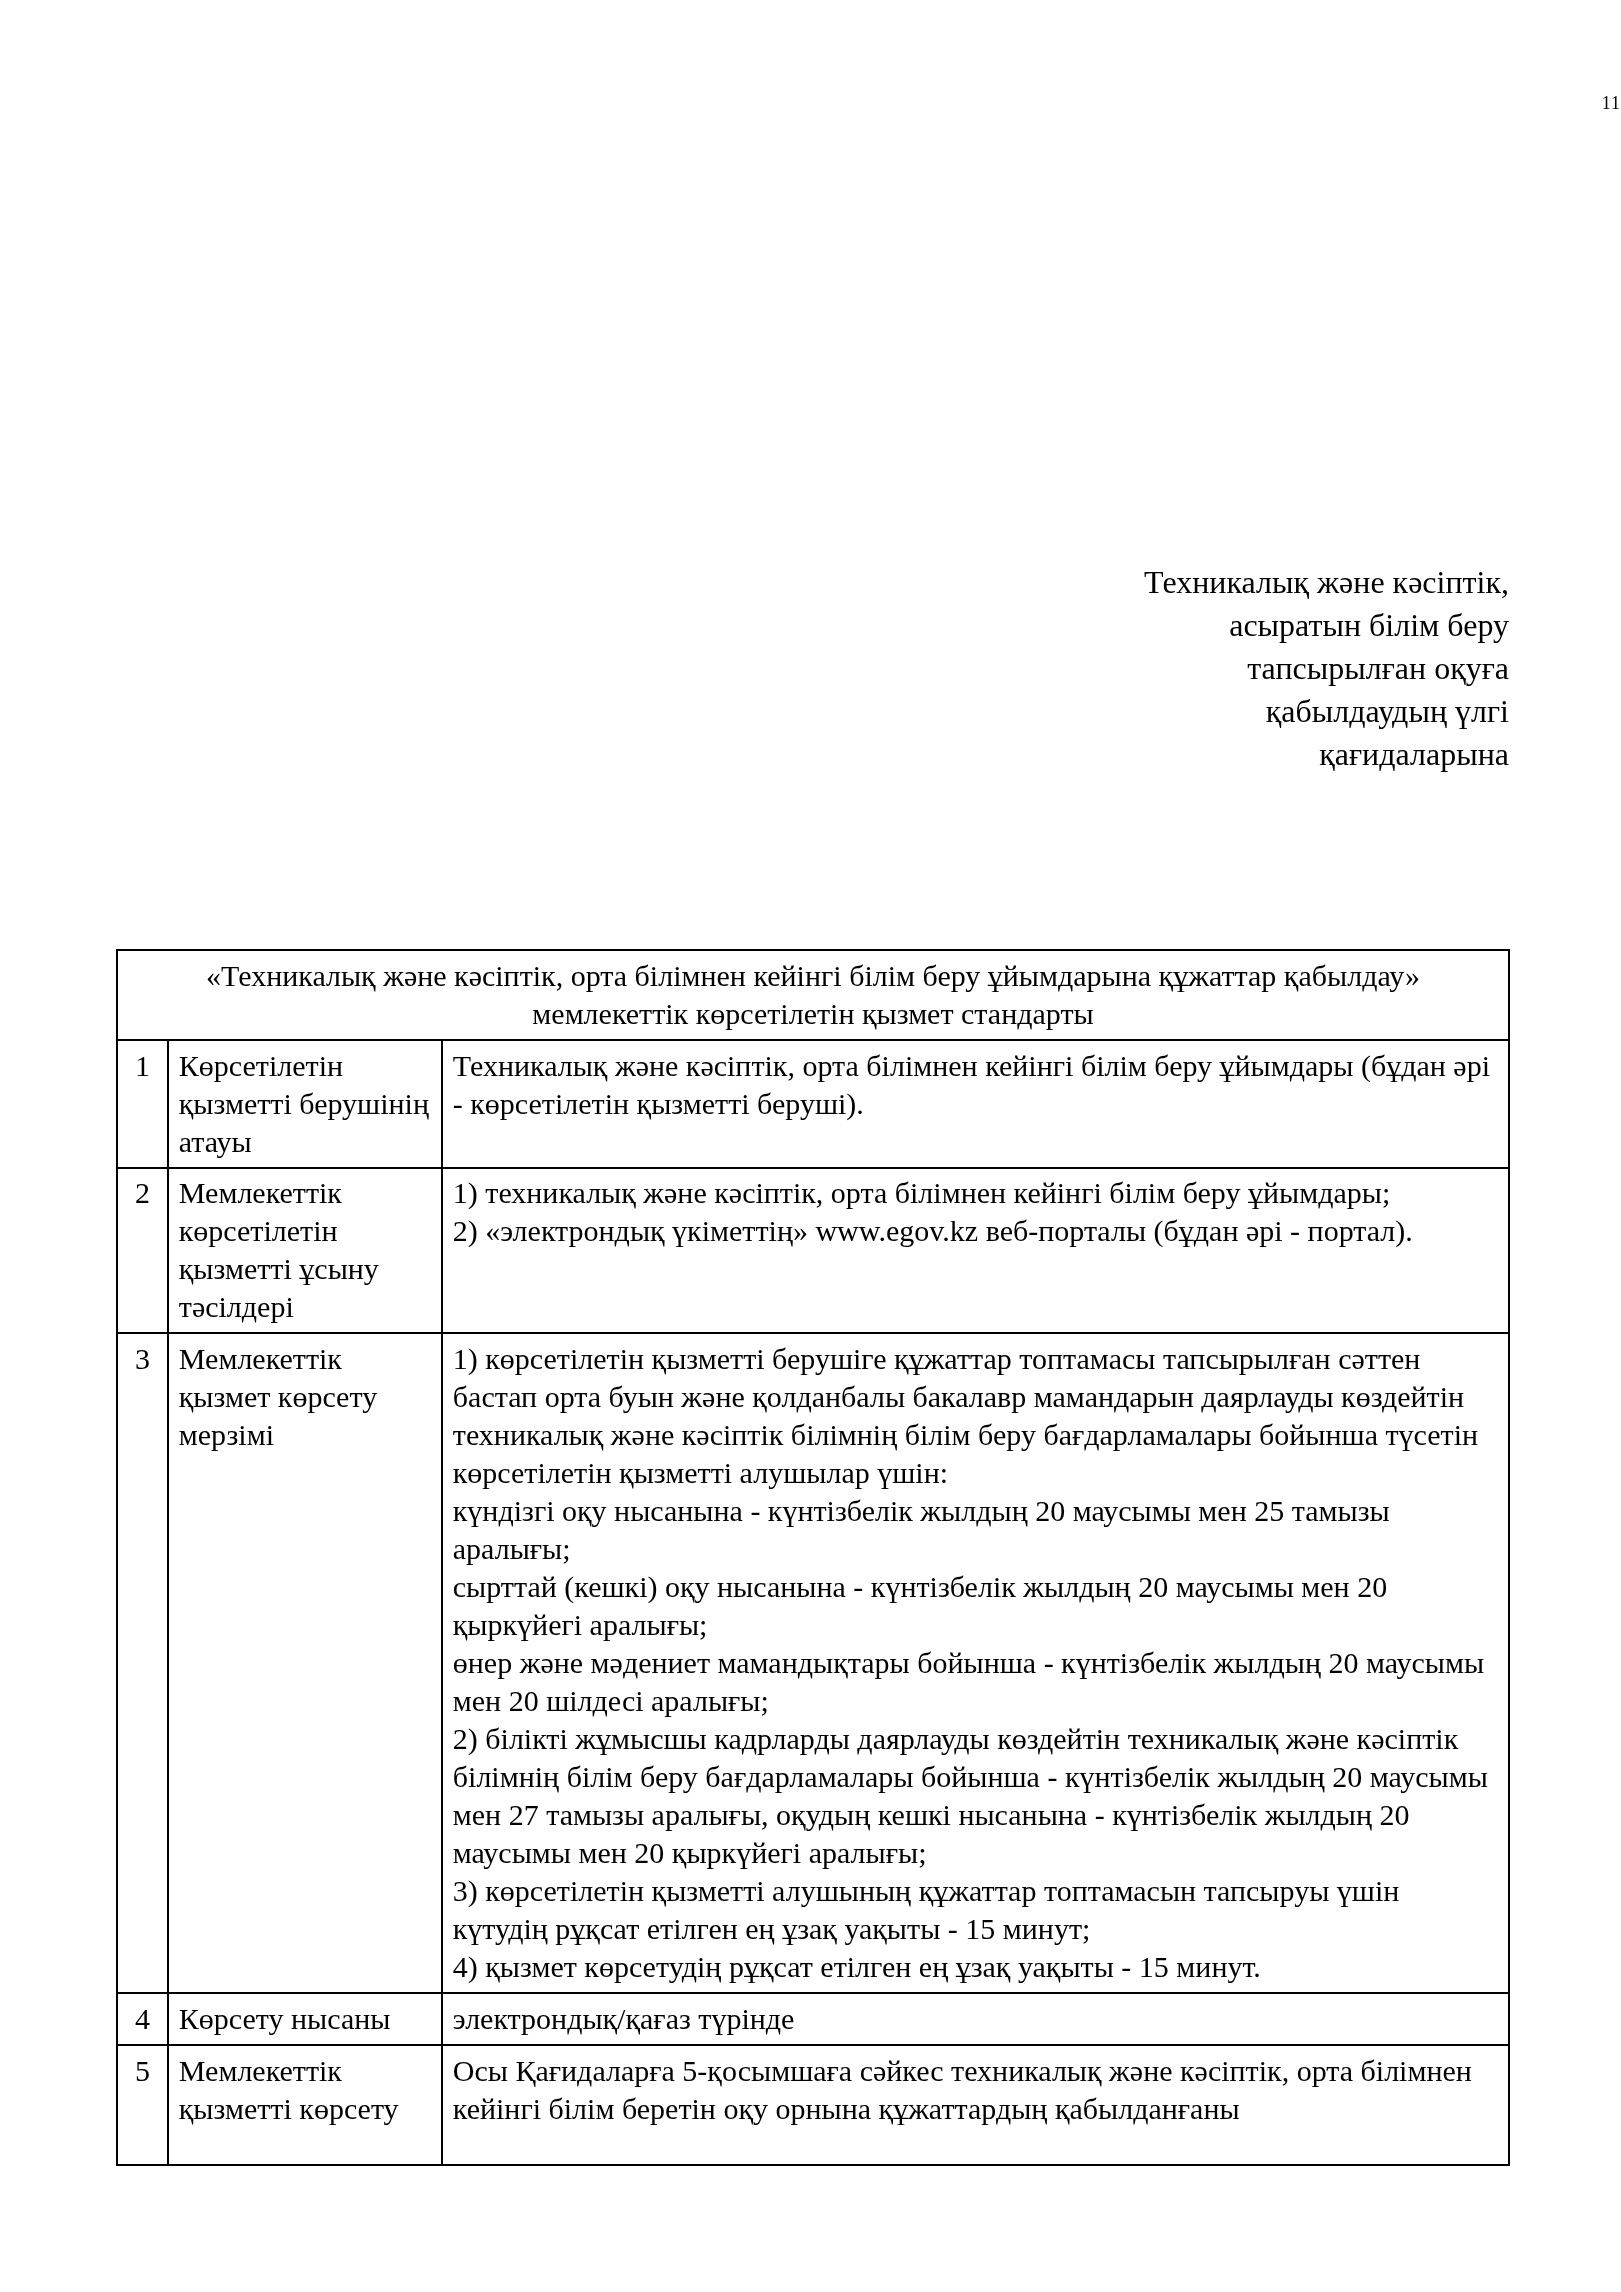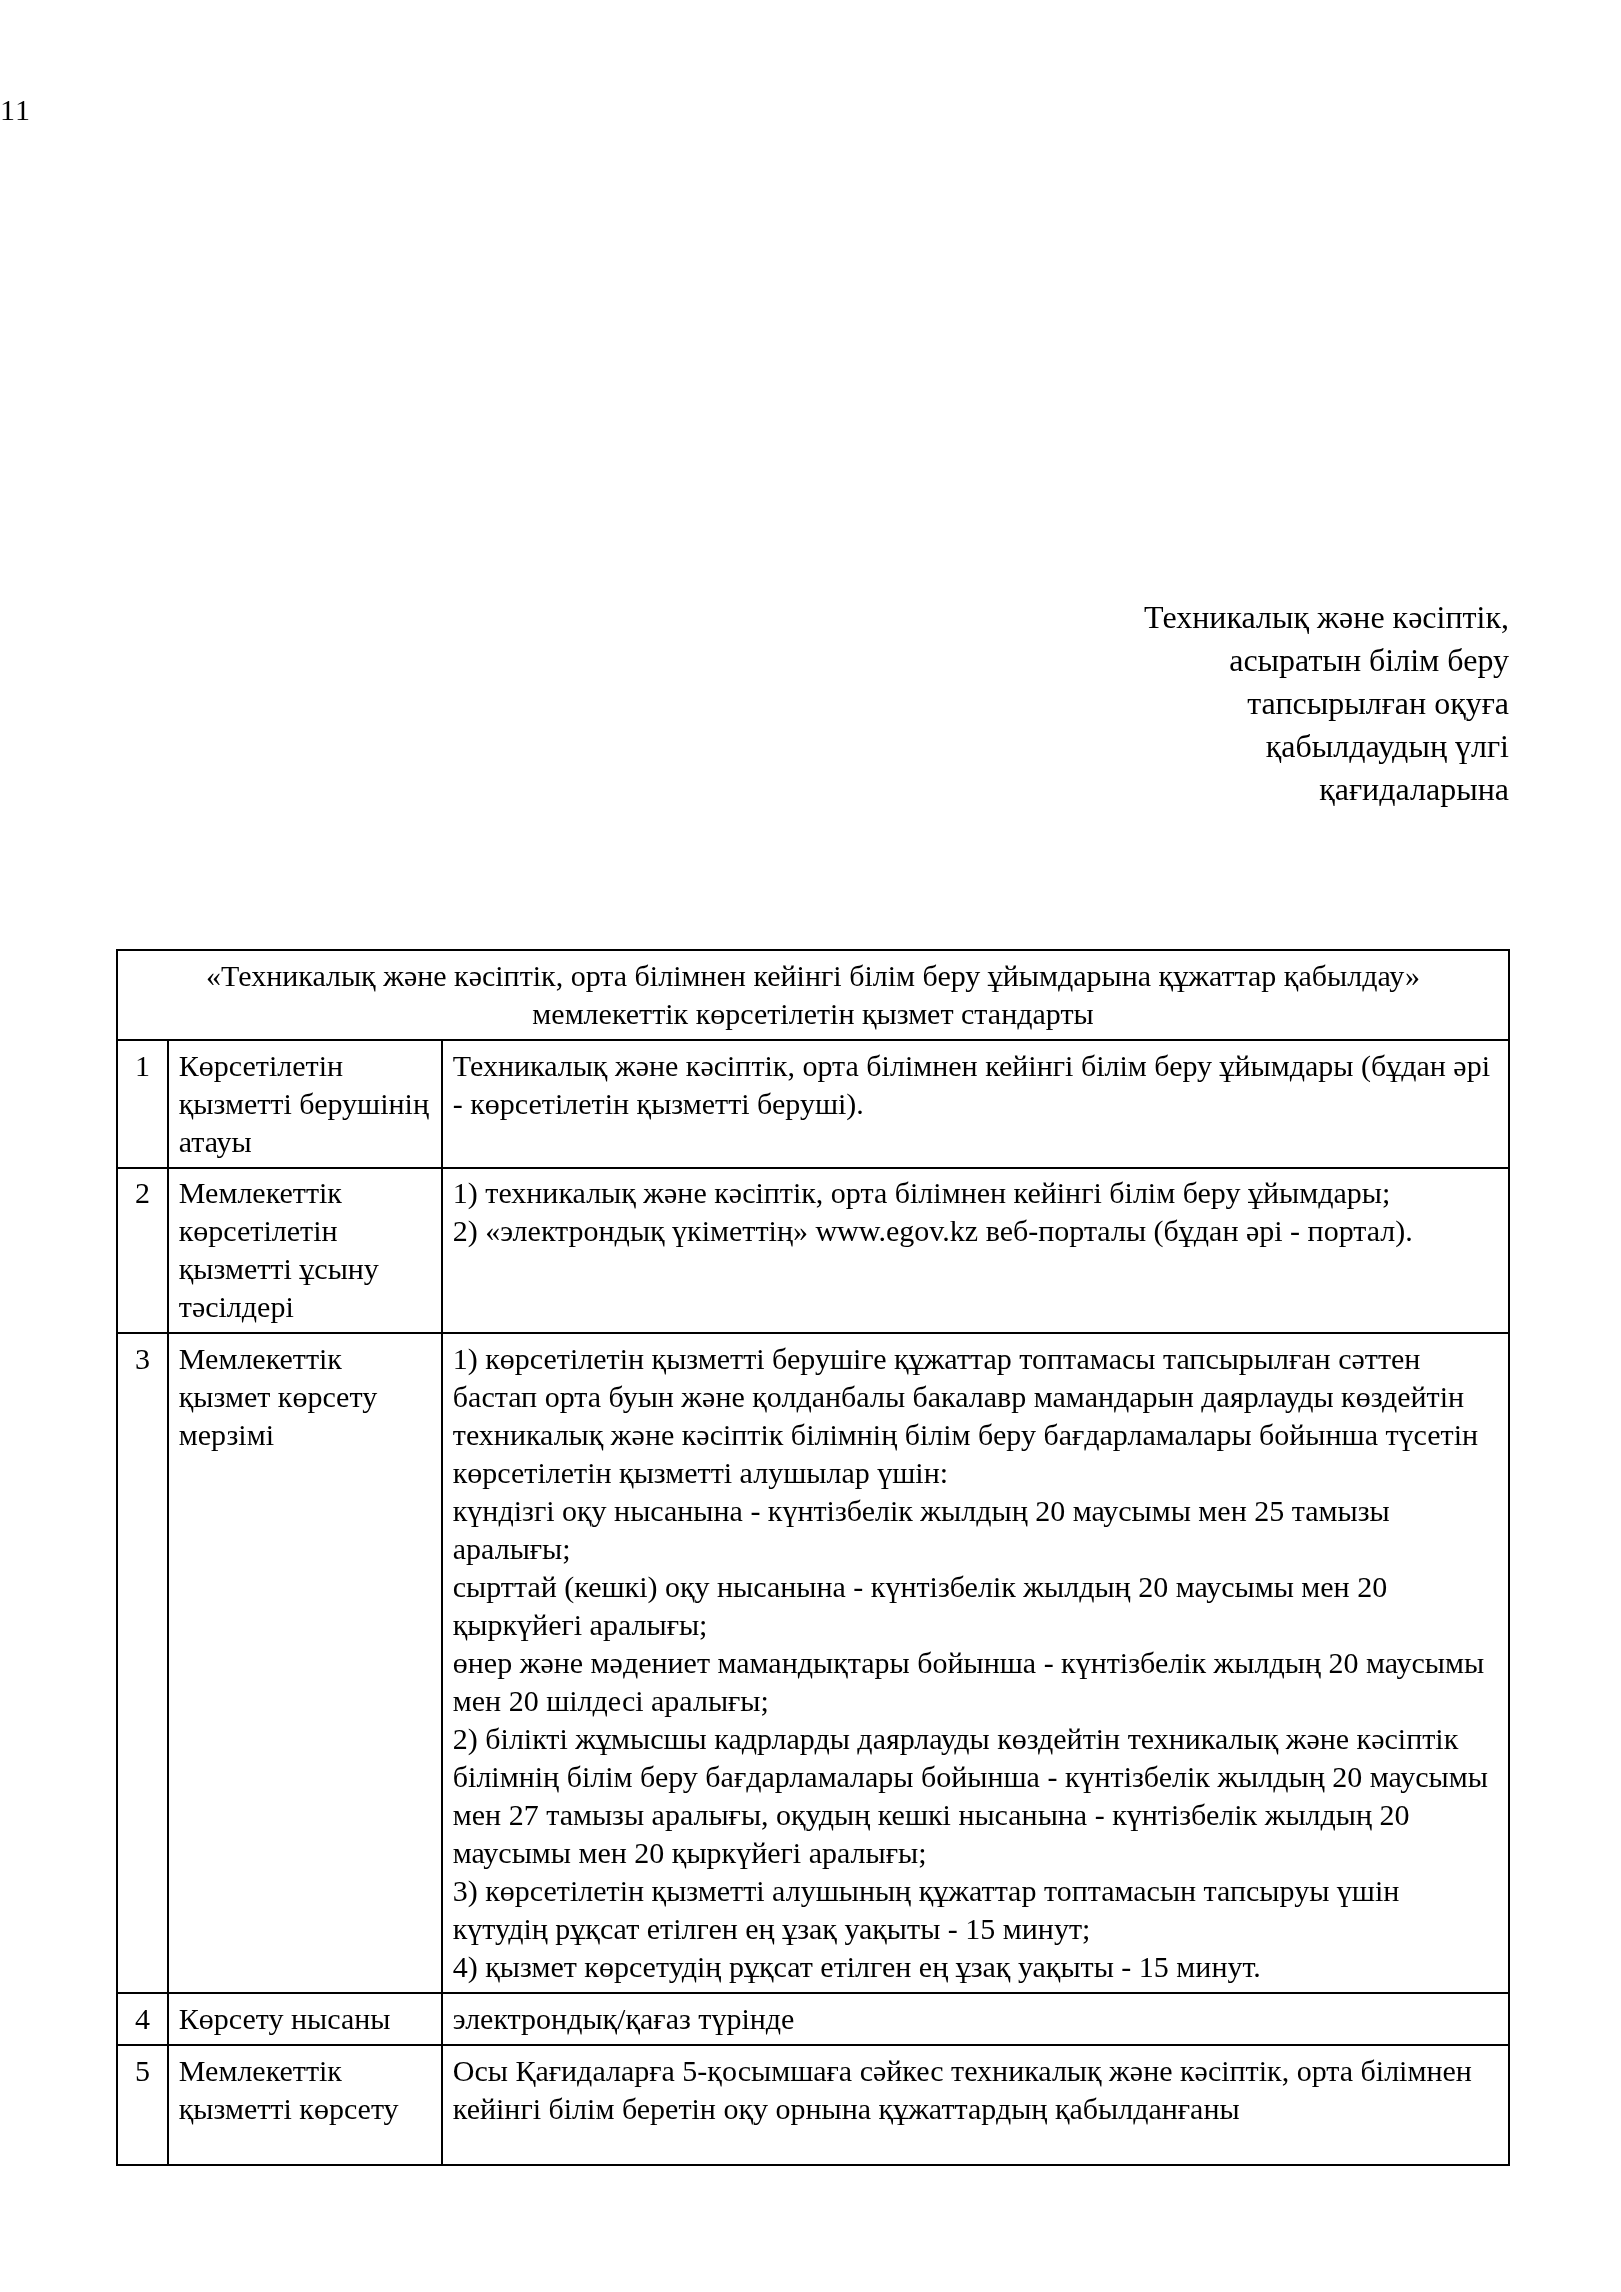--- a/index.html
+++ b/index.html
@@ -13,33 +13,32 @@
     position: relative;
     overflow: hidden;
     font-family: "Liberation Serif", "DejaVu Serif", serif;
     color: #000000;
   }
   .page-number {
     position: absolute;
     top: 93px;
     left: 0;
     width: 100%;
-    text-align: left;
-    font-size: 30px;
+    text-align: right;
+    font-size: 18px;
     letter-spacing: 1px;
   }
   .appendix-note {
     position: absolute;
     top: 561px;
     right: 112px;
     width: 686px;
     text-align: right;
     font-size: 32px;
     line-height: 43px;
-    margin-top: 35px;
   }
   table.standard-table {
     position: absolute;
     top: 949px;
     left: 116px;
     width: 1394px;
     border-collapse: collapse;
     table-layout: fixed;
     font-size: 30px;
     line-height: 38px;

